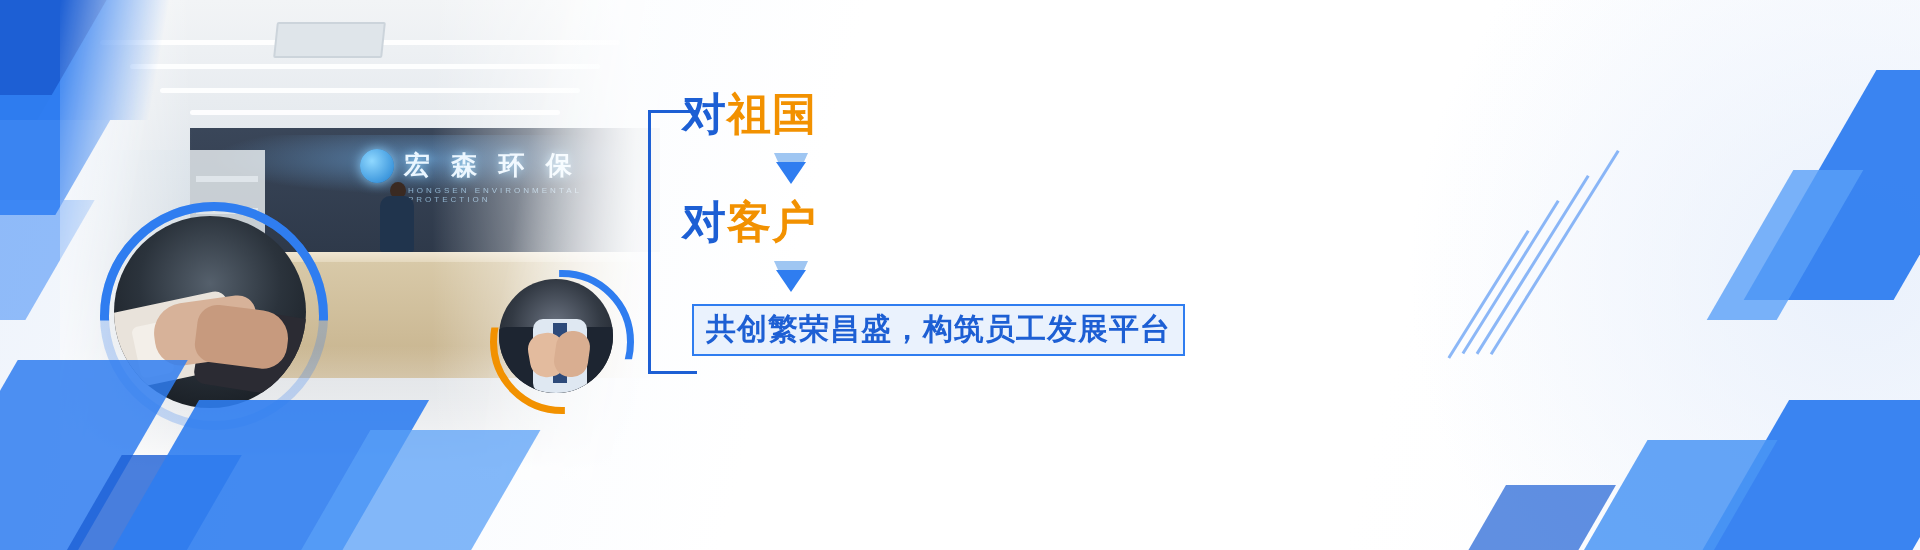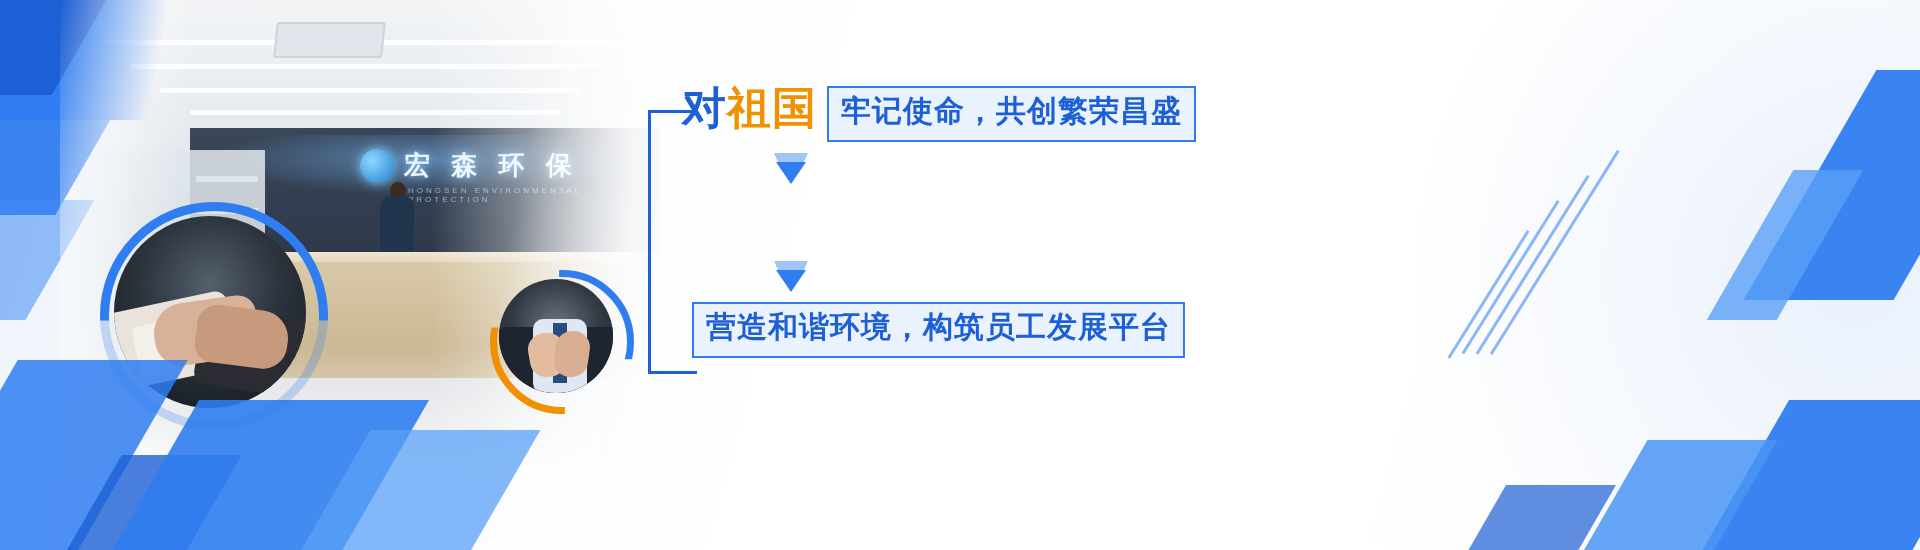--- a/index.html
+++ b/index.html
@@ -106,21 +106,21 @@
   .c2 .h1{position:absolute;left:30px;top:54px;width:36px;height:44px;background:#e3bb9e;
     border-radius:16px;transform:rotate(-10deg);}
   .c2 .h2{position:absolute;left:56px;top:52px;width:34px;height:46px;background:#d9ae91;
     border-radius:16px;transform:rotate(8deg);}
 
   
   .content{position:absolute;left:648px;top:86px;width:700px;height:300px;}
   .bracket{position:absolute;left:0;top:24px;width:46px;height:258px;
     border-left:3px solid #1d5fd4;border-top:3px solid #1d5fd4;border-bottom:3px solid #1d5fd4;}
   .rows{position:absolute;left:34px;top:0;}
-  .row{display:flex;height:56px;}
+  .row{display:flex;align-items:center;height:56px;}
   .row-label{font-size:44px;font-weight:900;line-height:1;white-space:nowrap;letter-spacing:1px;}
   .lbl-blue{color:#1d5fd4;}
   .lbl-orange{color:#f29100;}
   .row-box{margin-left:10px;padding:4px 12px 6px 12px;
     border:2px solid #2f7df0;background:#eaf2fd;
     font-size:30px;font-weight:700;color:#1d5fd4;white-space:nowrap;line-height:1.25;letter-spacing:1px;}
   .arrow-wrap{height:52px;display:flex;align-items:center;padding-left:92px;}
   .arrow{position:relative;width:34px;height:30px;}
   .arrow .cap{position:absolute;left:0;top:0;width:34px;height:9px;background:#9fc6f2;
     clip-path:polygon(0 0,100% 0,88% 100%,12% 100%);}
@@ -204,42 +204,42 @@
   <div class="shape p-bl-4"></div>
   <div class="shape p-bl-2"></div>
   <div class="shape p-bl-3"></div>
 
   <div class="content">
     <div class="bracket"></div>
     <div class="rows">
 
       <div class="row">
         <span class="row-label"><span class="lbl-blue">对</span><span class="lbl-orange">祖国</span></span>
-        <span class="row-box">牢记使命，共创繁荣昌盛</span>
       </div>
 
       <div class="arrow-wrap">
         <span class="arrow">
           <span class="cap"></span>
           <span class="tri"></span>
         </span>
       </div>
 
       <div class="row">
+        <span class="row-label"><span class="lbl-blue">对</span><span class="lbl-orange">客户</span></span>
       </div>
 
       <div class="arrow-wrap">
         <span class="arrow">
           <span class="cap"></span>
           <span class="tri"></span>
         </span>
       </div>
 
       <div class="row">
-        <span class="row-box">营造和谐环境，构筑员工发展平台</span>
+        <span class="row-box">共创繁荣昌盛，构筑员工发展平台</span>
       </div>
 
     </div>
   </div>
 
   <div class="d-line" style="right:300px;top:150px;width:3px;height:240px;"></div>
   <div class="d-line" style="right:330px;top:175px;width:3px;height:210px;"></div>
   <div class="d-line" style="right:360px;top:200px;width:3px;height:180px;"></div>
   <div class="d-line" style="right:390px;top:230px;width:3px;height:150px;"></div>
   <div class="p-r1"></div>

